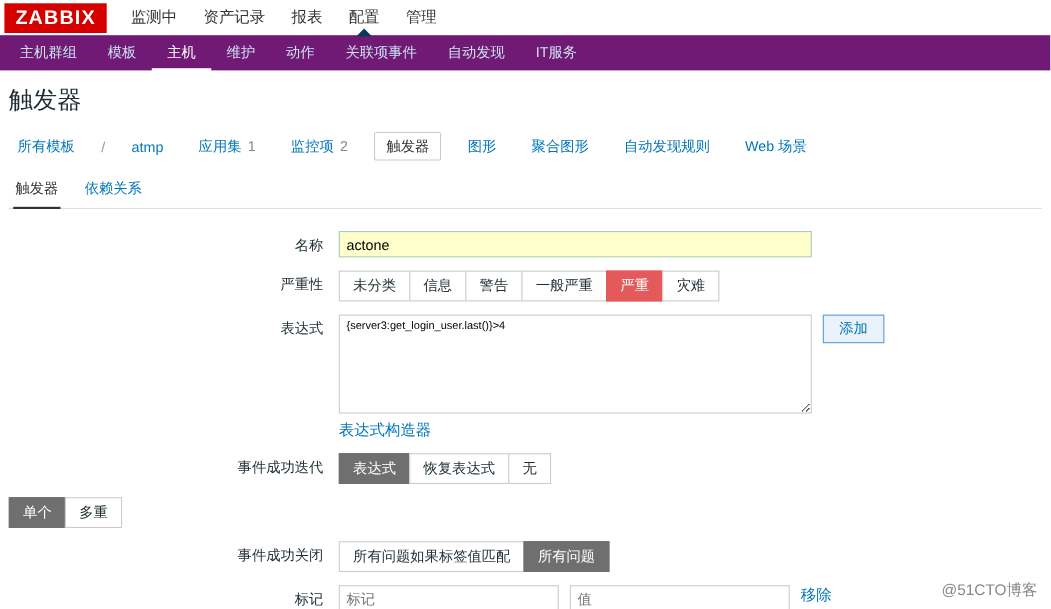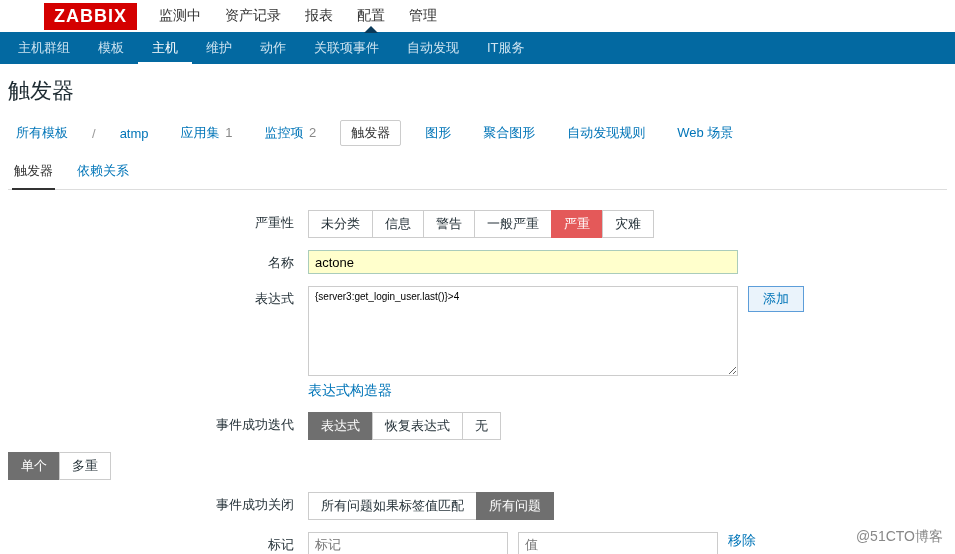--- a/index.html
+++ b/index.html
@@ -1,21 +1,21 @@
 <!DOCTYPE html>
 <html><head>
 <meta charset="utf-8">
 <style>
 * { box-sizing: border-box; margin: 0; padding: 0; }
 body { font-family: Arial, "Microsoft YaHei", sans-serif; font-size: 13px; color: #1f2c33; background: #fff; width: 955px; }
-.topbar { display: flex; align-items: center; height: 32px; background: #fff; padding-left: 4px; margin-left: 40px; }
+.topbar { display: flex; align-items: center; height: 32px; background: #fff; padding-left: 4px; }
 .logo { background: #d40000; color: #fff; font-weight: bold; font-size: 18px; padding: 3px 10px; letter-spacing: 1px; margin-right: 10px; }
 .topnav a { display: inline-block; padding: 7px 12px; color: #333; text-decoration: none; font-size: 14px; position: relative; cursor: pointer; }
 .topnav a.active::after { content: ""; position: absolute; bottom: -1px; left: 50%; transform: translateX(-50%); width: 0; height: 0; border-left: 7px solid transparent; border-right: 7px solid transparent; border-bottom: 7px solid #0a3a5a; z-index: 2; }
-.subbar { background: #0369a1; height: 32px; display: flex; align-items: center; padding-left: 4px; }
+.subbar { background: #701a75; height: 32px; display: flex; align-items: center; padding-left: 4px; }
 .subbar a { color: #cde3f0; text-decoration: none; padding: 7px 14px; font-size: 13px; cursor: pointer; }
 .subbar a.active { color: #fff; border-bottom: 3px solid #fff; padding-bottom: 5px; }
 .page { padding: 12px 8px 8px 8px; }
 h1 { font-size: 22px; font-weight: normal; color: #1f2c33; margin-bottom: 14px; }
 .crumbs { display: flex; align-items: center; gap: 16px; font-size: 13px; margin-bottom: 10px; }
 .crumbs a { color: #0275b8; text-decoration: none; padding: 4px 8px; cursor: pointer; }
 .crumbs .sep { color: #999; }
 .crumbs a.boxed { border: 1px solid #ccc; background: #fff; color: #333; border-radius: 2px; padding: 3px 10px; }
 .crumbs .cnt { color: #888; margin-left: 2px; }
 .subtabs { border-bottom: 1px solid #ddd; display: flex; gap: 20px; padding-left: 4px; margin-bottom: 20px; }
@@ -70,37 +70,37 @@
     <a>自动发现规则</a>
     <a>Web 场景</a>
   </div>
 
   <div class="subtabs">
     <a class="active">触发器</a>
     <a>依赖关系</a>
   </div>
 
   <div class="form-row">
+    <div class="lbl">名称</div>
+    <div class="ctl">
+        <input type="text" class="name-input" value="actone" style="">
+      </div>
+  </div>
+
+  <div class="form-row">
     <div class="lbl">严重性</div>
     <div class="ctl">
         <div class="seggroup" id="sevgroup">
           <div class="seg">未分类</div>
           <div class="seg">信息</div>
           <div class="seg">警告</div>
           <div class="seg">一般严重</div>
           <div class="seg sel-orange">严重</div>
           <div class="seg">灾难</div>
         </div>
-      </div>
-  </div>
-
-  <div class="form-row">
-    <div class="lbl">名称</div>
-    <div class="ctl">
-        <input type="text" class="name-input" value="actone" style="">
       </div>
   </div>
 
   <div class="form-row">
     <div class="lbl">表达式</div>
     <div class="ctl">
       <textarea id="expr" style="">{server3:get_login_user.last()}&gt;4</textarea>
       <button class="addbtn">添加</button>
       <div style="width:100%;margin-top:6px;"><a class="linkish">表达式构造器</a></div>
     </div>

